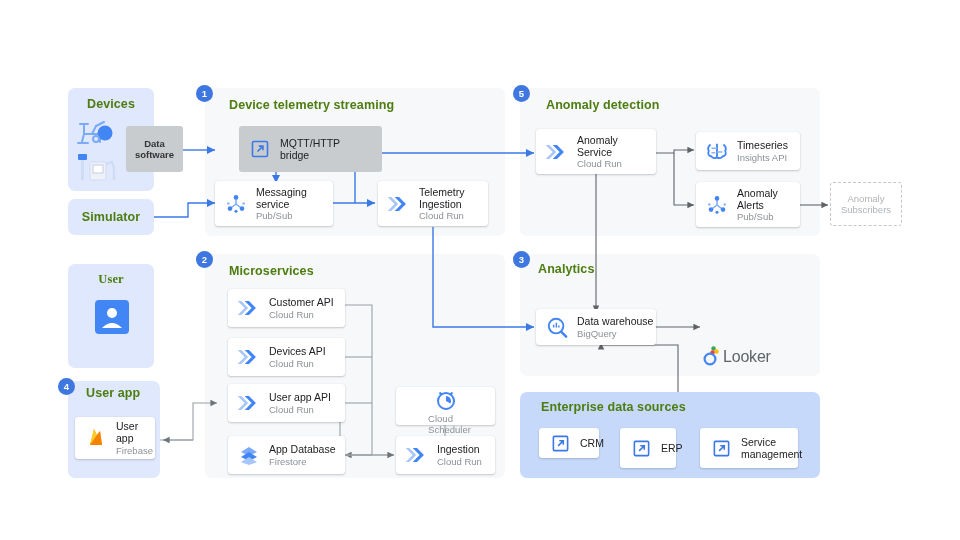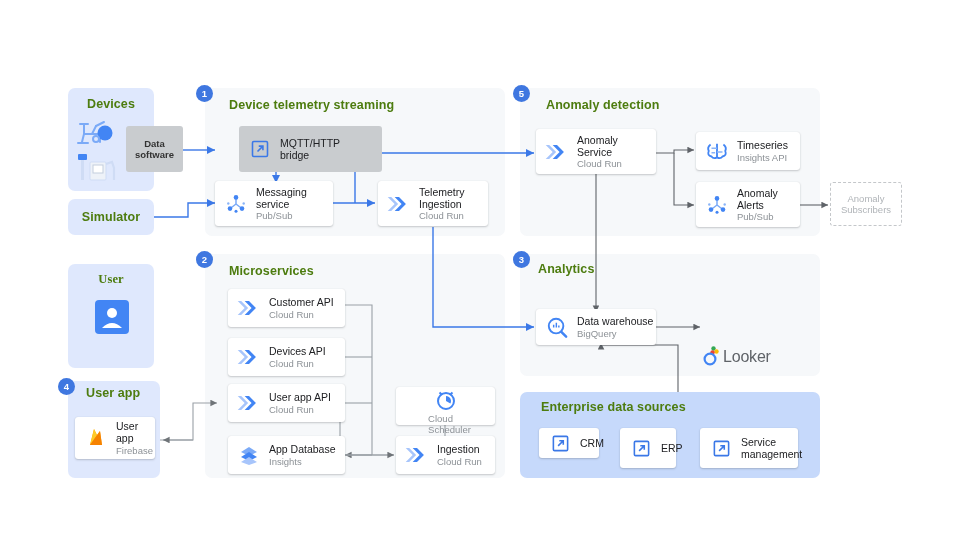--- a/index.html
+++ b/index.html
@@ -380,21 +380,21 @@
   <div class="card" style="left:228px; top:436px; width:117px; height:38px;">
     <span class="ic">
       <svg width="24" height="24" viewBox="0 0 24 24">
         <path d="M4 9 L12 4 L20 9 L12 13 Z" fill="#7baaf7"></path>
         <path d="M4 14 L12 9 L20 14 L12 18 Z" fill="#4285f4"></path>
         <path d="M4 19 L12 14 L20 19 L12 22 Z" fill="#a7c5fb"></path>
       </svg>
     </span>
     <span class="txt">
       <span class="t1">App Database</span>
-      <span class="t2">Insights</span>
+      <span class="t2">Firestore</span>
     </span>
   </div>
 
   <div class="card" style="left:396px; top:387px; width:99px; height:38px;flex-direction:column;">
     <span class="ic">
       <svg width="24" height="24" viewBox="0 0 24 24">
         <circle cx="12" cy="13" r="8" fill="none" stroke="#4285f4" stroke-width="2"></circle>
         <path d="M12 13 L12 8 A5 5 0 0 1 16.4 15.4 Z" fill="#4285f4"></path>
         <path d="M5.5 4.5 L8 6.8 M18.5 4.5 L16 6.8" stroke="#4285f4" stroke-width="2"></path>
       </svg>

